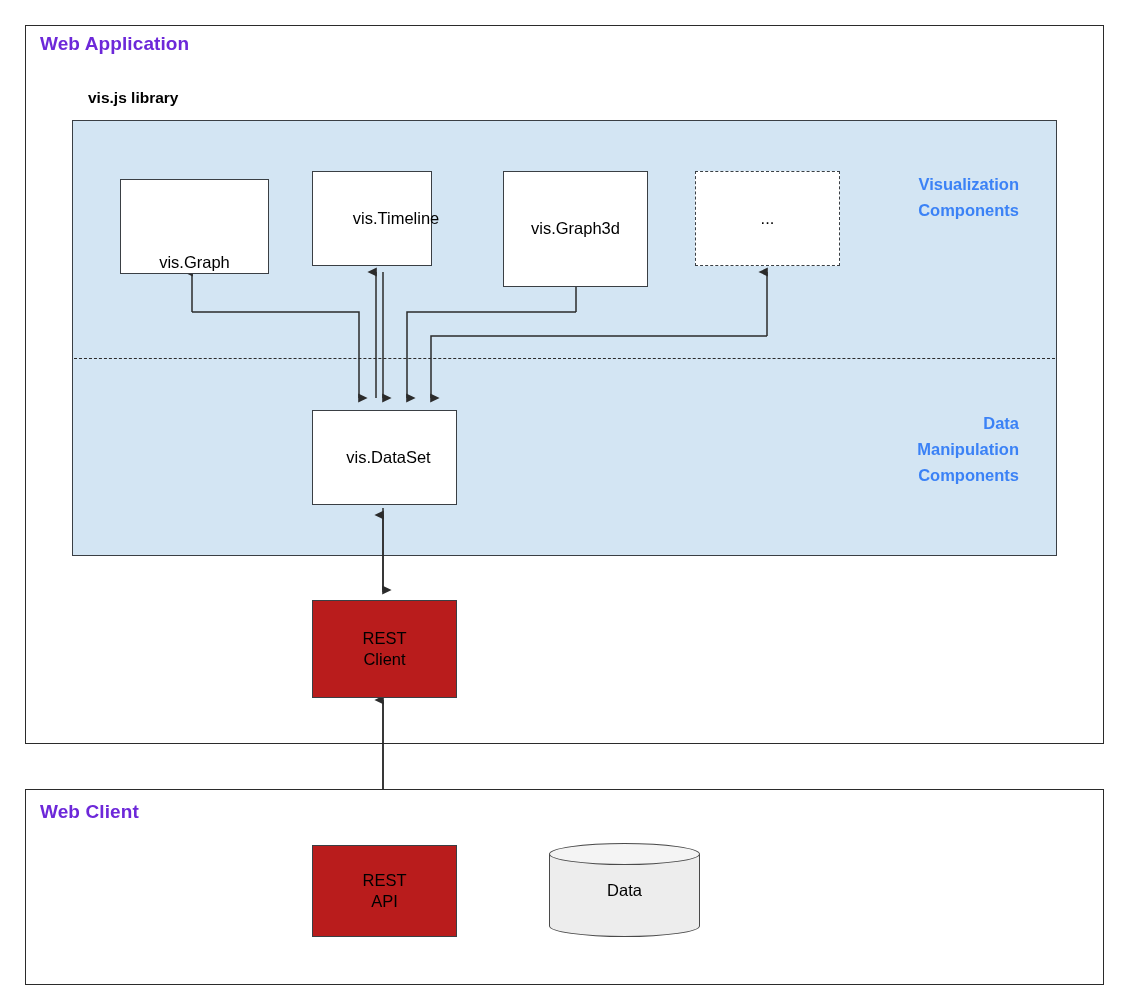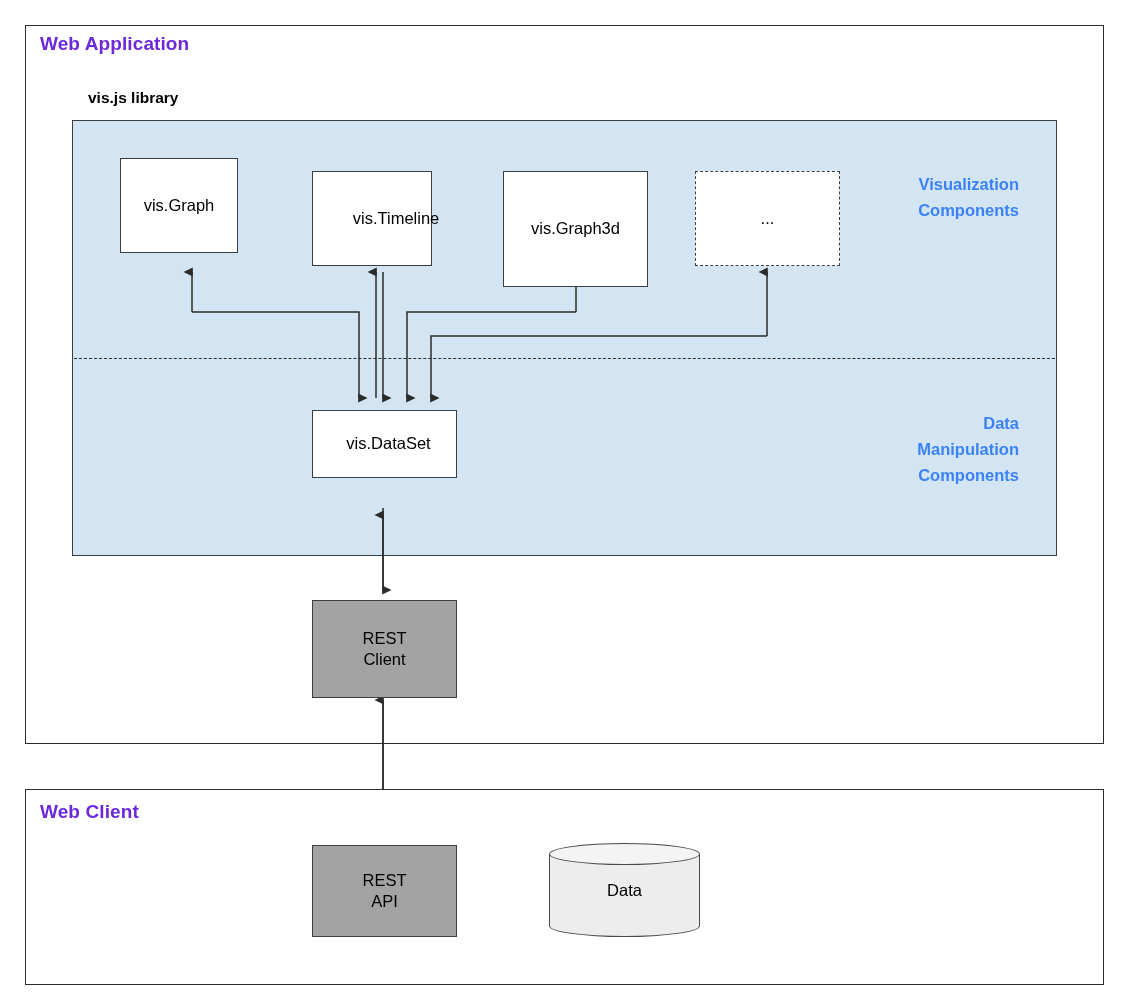--- a/index.html
+++ b/index.html
@@ -9,21 +9,21 @@
 
   .container{position:absolute;border:1.6px solid #2b2b2b;background:#ffffff;box-sizing:border-box;}
   .container-title{position:absolute;font-weight:bold;font-size:19px;letter-spacing:.1px;color:#6d28d9;white-space:nowrap;}
 
   .panel{position:absolute;background:#d3e5f3;border:1.4px solid #3a3f44;box-sizing:border-box;}
   .panel-label{position:absolute;font-weight:bold;font-size:15.5px;color:#000;white-space:nowrap;}
 
   .node{position:absolute;box-sizing:border-box;display:flex;align-items:center;justify-content:center;
         text-align:center;font-size:16.5px;line-height:1.28;color:#000;background:#ffffff;border:1.4px solid #3a3f44;}
   .node.dashed{border:1.6px dashed #3a3f44;}
-  .node.grey{background:#a3a3a3;border:1.4px solid #3a3f44;}
+  .node.grey{background:#b91c1c;border:1.4px solid #3a3f44;}
 
   .side-label{position:absolute;font-weight:bold;font-size:16.5px;line-height:1.58;text-align:right;color:#3b82f6;white-space:pre-line;}
 
   .divider{position:absolute;height:0;border-top:1.7px dashed #2b2b2b;}
 
   .cyl{position:absolute;}
   .cyl-body{position:absolute;left:0;top:11px;width:100%;height:calc(100% - 22px);
             background:#ededed;border-left:1.3px solid #4a4a4a;border-right:1.3px solid #4a4a4a;box-sizing:border-box;}
   .cyl-bottom{position:absolute;left:0;bottom:0;width:100%;height:22px;border-radius:50%;
               background:#ededed;border:1.3px solid #4a4a4a;box-sizing:border-box;}
@@ -80,37 +80,37 @@
       <path d="M383,508 L383,590" marker-end="url(#arrowDown)"></path>
 
       <path d="M383,845 L383,700" marker-end="url(#arrowUp)"></path>
       <path d="M383,702 L383,843" marker-end="url(#arrowDown)"></path>
 
       <path d="M540,889 L464,889" marker-end="url(#arrowUp)"></path>
       <path d="M459,889 L542,889" marker-end="url(#arrowDown)"></path>
     </g>
   </svg>
 
-  <div class="node" style="left:120px;top:158px;width:118px;height:95px;">
+  <div class="node" style="left:120px;top:179px;width:149px;height:95px;align-items:flex-end;">
     <span>vis.Graph</span>
   </div>
 
   <div class="node" style="left:312px;top:171px;width:120px;height:95px;padding-left:48px;">
     <span>vis.Timeline</span>
   </div>
 
   <div class="node" style="left:503px;top:171px;width:145px;height:116px;">
     <span>vis.Graph3d</span>
   </div>
 
   <div class="node dashed" style="left:695px;top:171px;width:145px;height:95px;">
     <span>...</span>
   </div>
 
-  <div class="node" style="left:312px;top:410px;width:145px;height:68px;padding-left:8px;">
+  <div class="node" style="left:312px;top:410px;width:145px;height:95px;padding-left:8px;">
     <span>vis.DataSet</span>
   </div>
 
   <div class="node grey" style="left:312px;top:600px;width:145px;height:98px;white-space:pre-line;">
     <span>REST
 Client</span>
   </div>
 
   <div class="container" style="left:25px;top:789px;width:1079px;height:196px;"></div>
   <div class="container-title" style="left:40px;top:801px;">Web Client</div>

